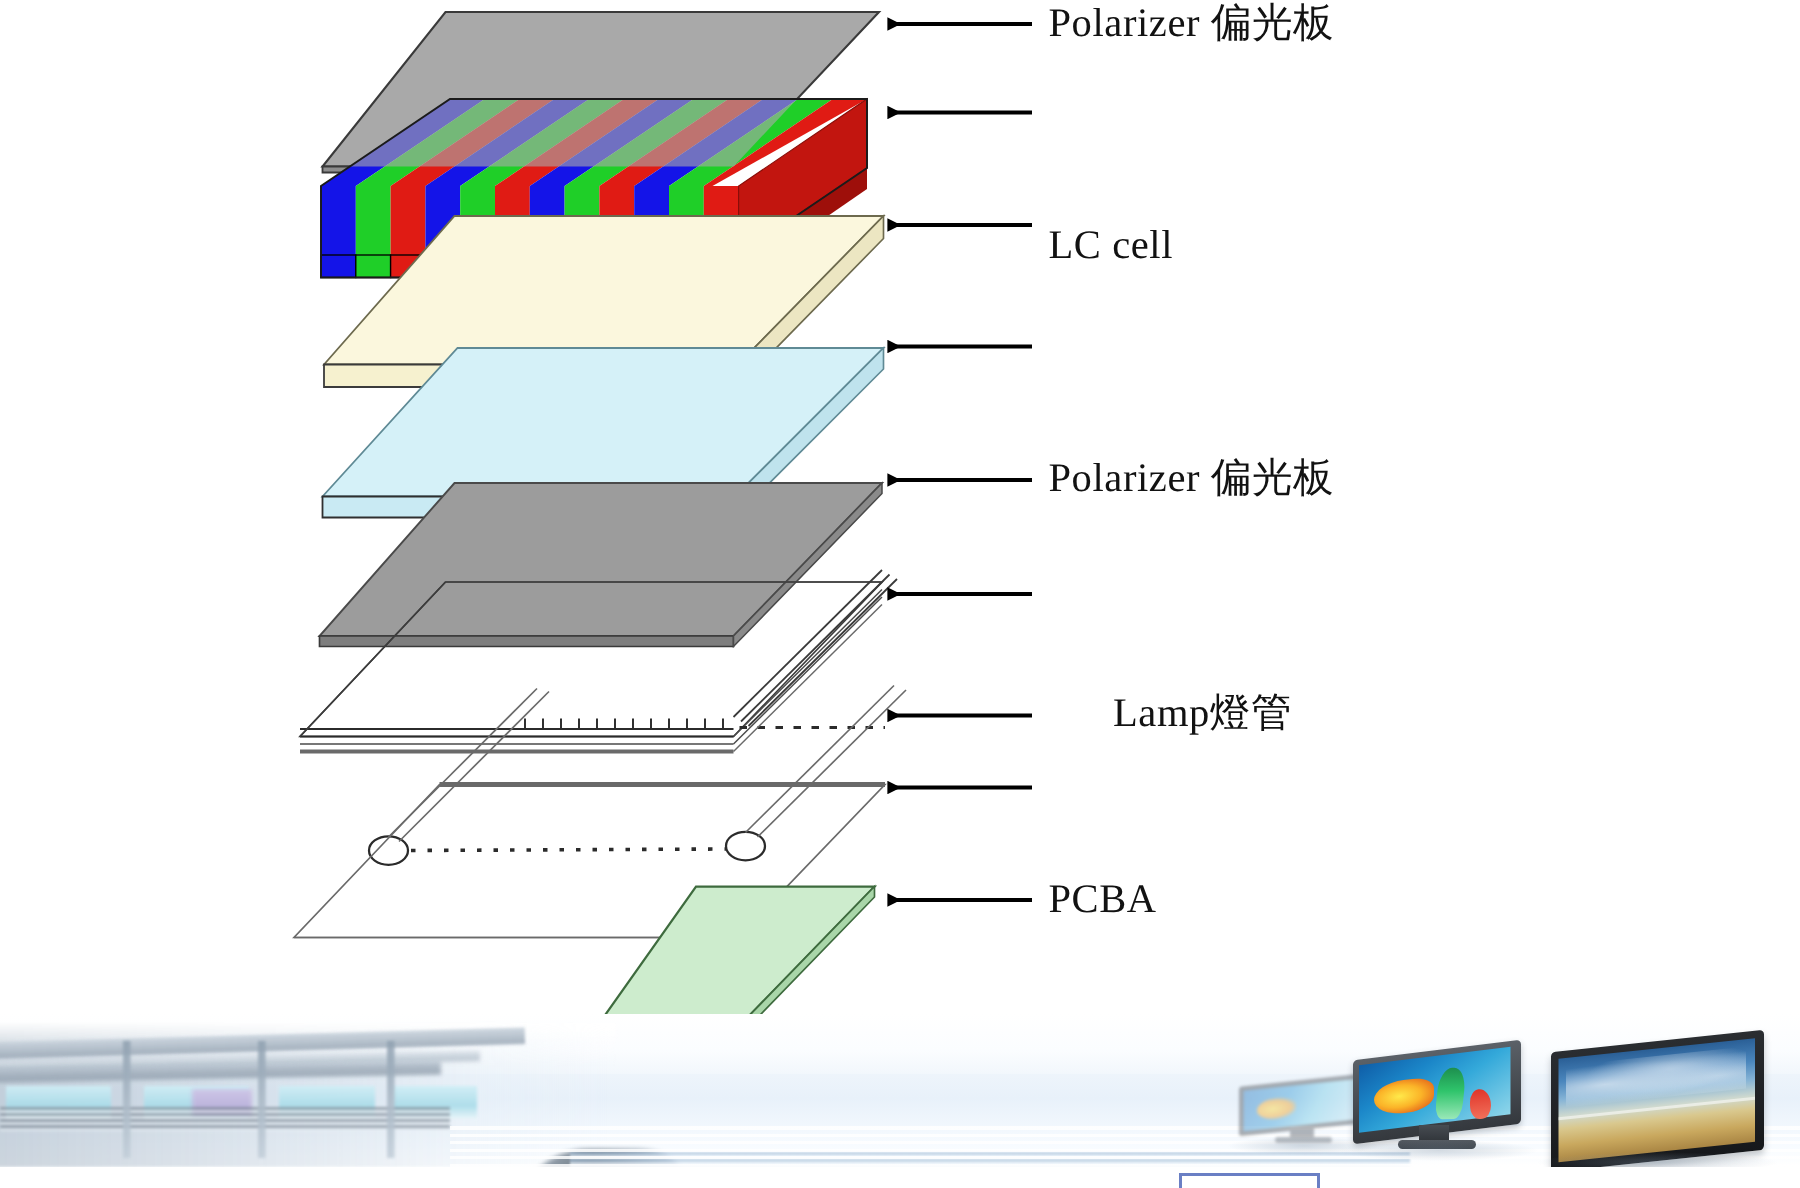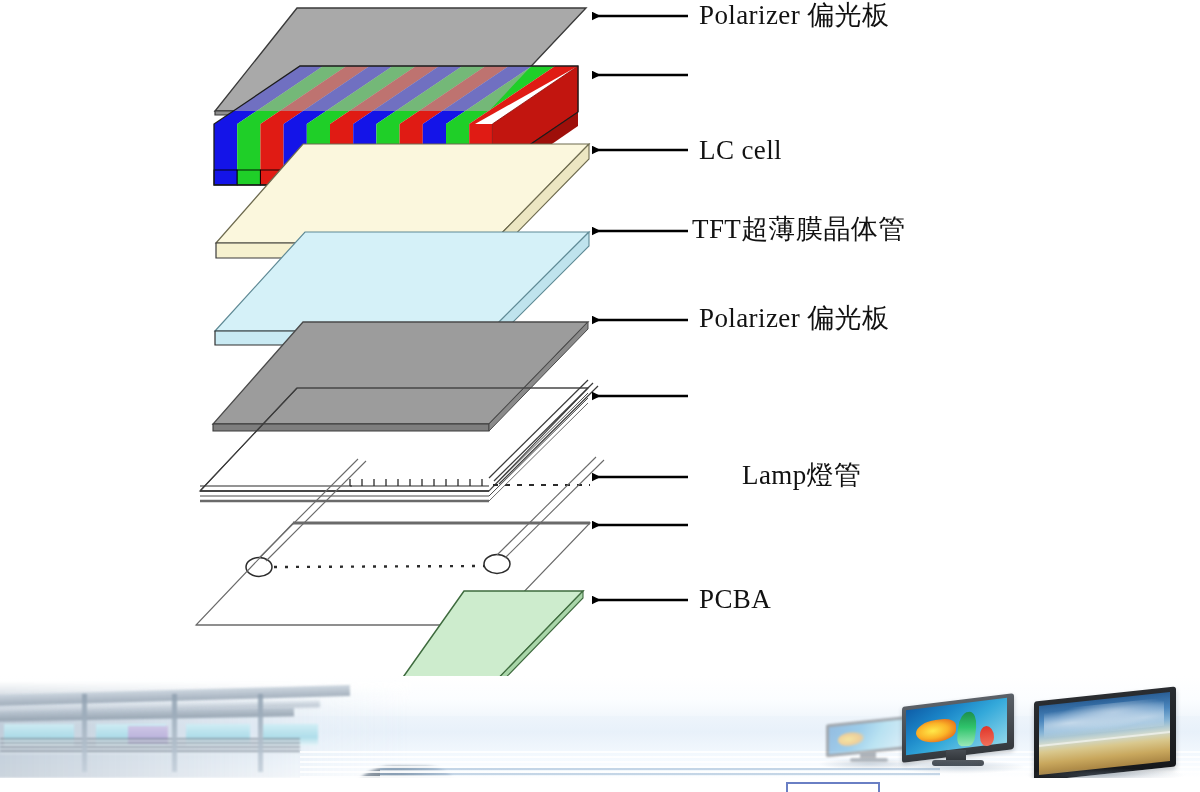--- a/index.html
+++ b/index.html
@@ -249,23 +249,22 @@
       <line x1="688" y1="396" x2="592" y2="396"></line>
       <line x1="688" y1="477" x2="592" y2="477"></line>
       <line x1="688" y1="525" x2="592" y2="525"></line>
       <line x1="688" y1="600" x2="592" y2="600"></line>
     </g>
   </svg>
 
   <div class="label" style="left:699px;top:2px;">Polarizer 偏光板</div>
 
 
-  <div class="label" style="left:699px;top:137px;">LC cell</div>
-
-  <div class="label" style="left:692px;top:216px;">TFT超薄膜晶体管</div>
+  <div class="label" style="left:699px;top:150px;">LC cell</div>
+
 
   <div class="label" style="left:699px;top:305px;">Polarizer 偏光板</div>
 
 
   <div class="label" style="left:742px;top:462px;">Lamp燈管</div>
 
 
   <div class="label" style="left:699px;top:586px;">PCBA</div>
 
   <div class="photo-band">

